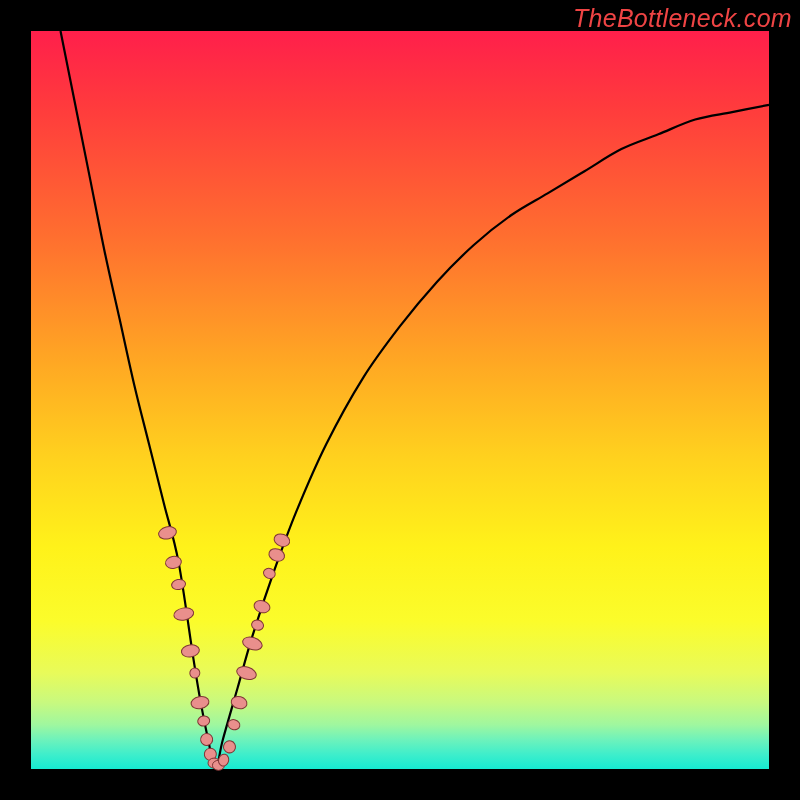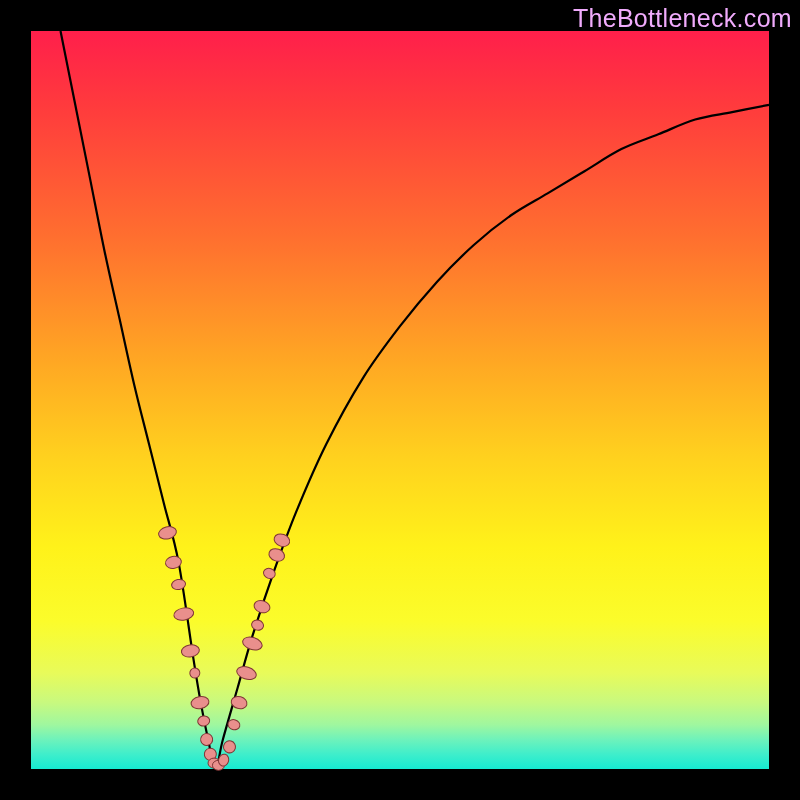--- a/index.html
+++ b/index.html
@@ -39,26 +39,27 @@
       #9ff79f 94%,
       #6ef2bb 96%,
       #3feecb 98%,
       #16ead2 100%
     );
   }
   .watermark {
     position: absolute;
     top: 4px;
     right: 8px;
-    color: #f0abfc;
+    color: #ef4444;
     font-size: 25px;
     font-weight: 500;
     letter-spacing: 0.3px;
     pointer-events: none;
     user-select: none;
+    font-style: italic;
   }
   svg.overlay {
     position: absolute;
     left: 31px;
     top: 31px;
     width: 738px;
     height: 738px;
     overflow: visible;
   }
 </style>

